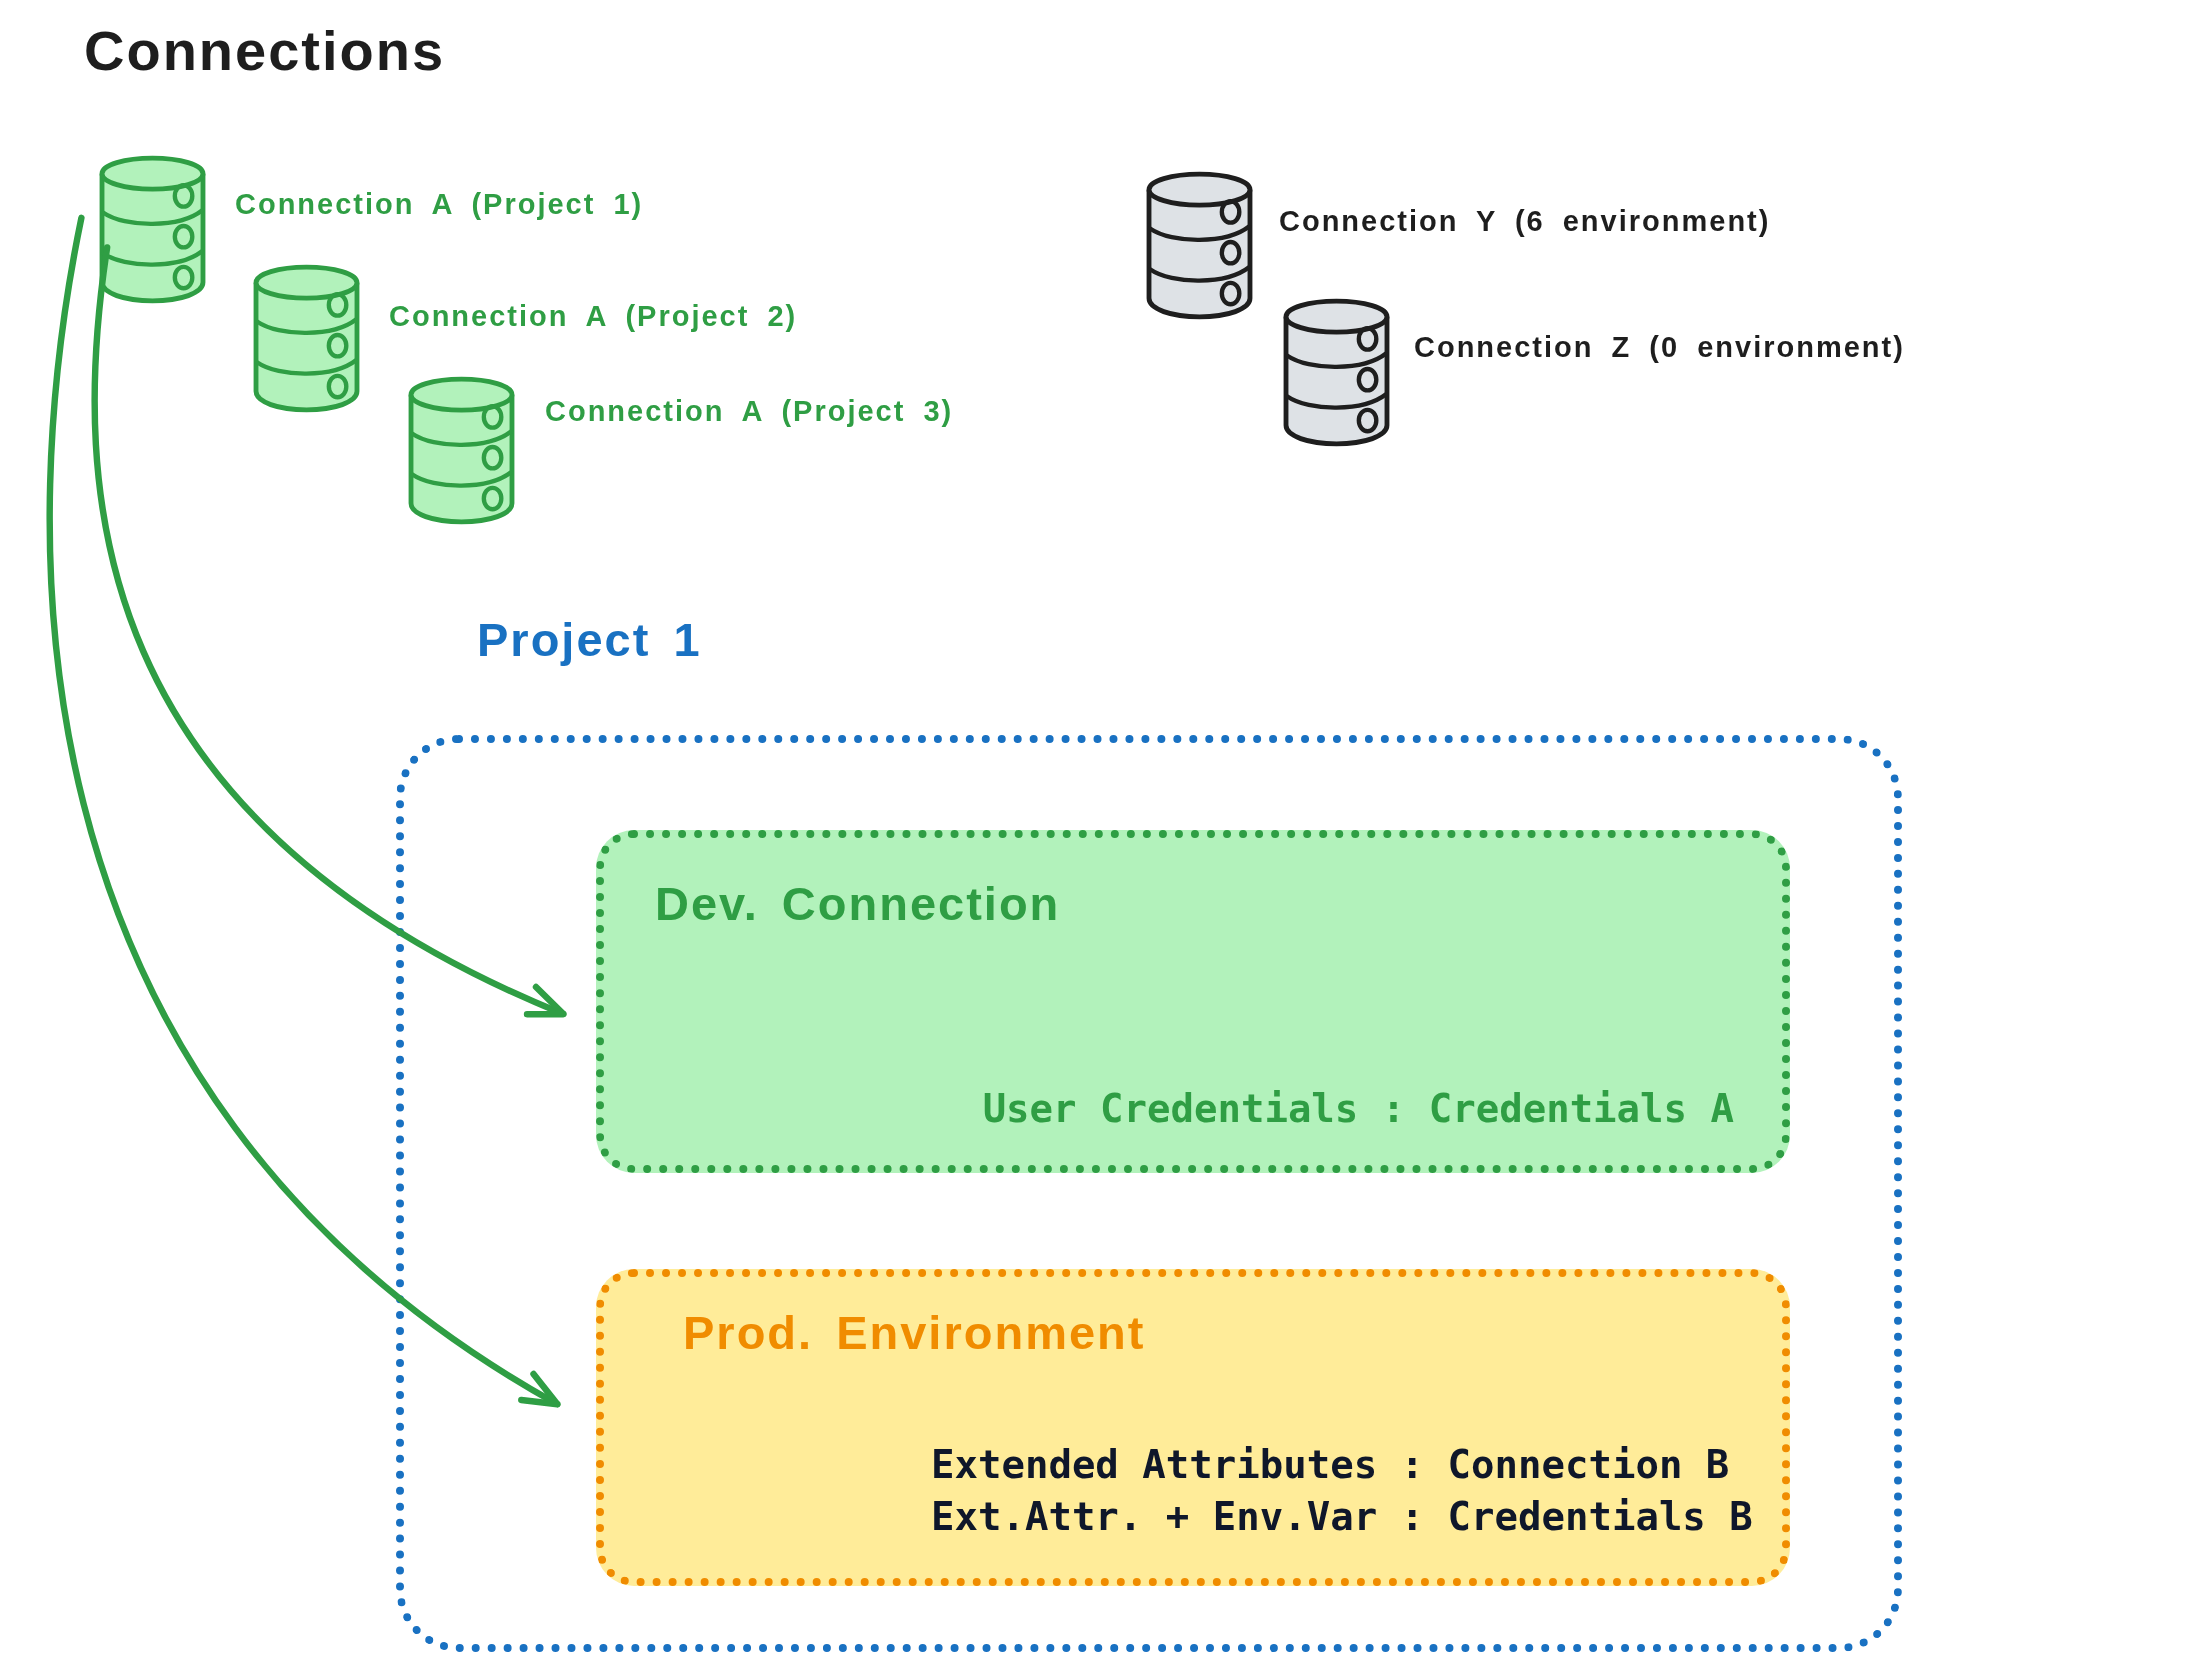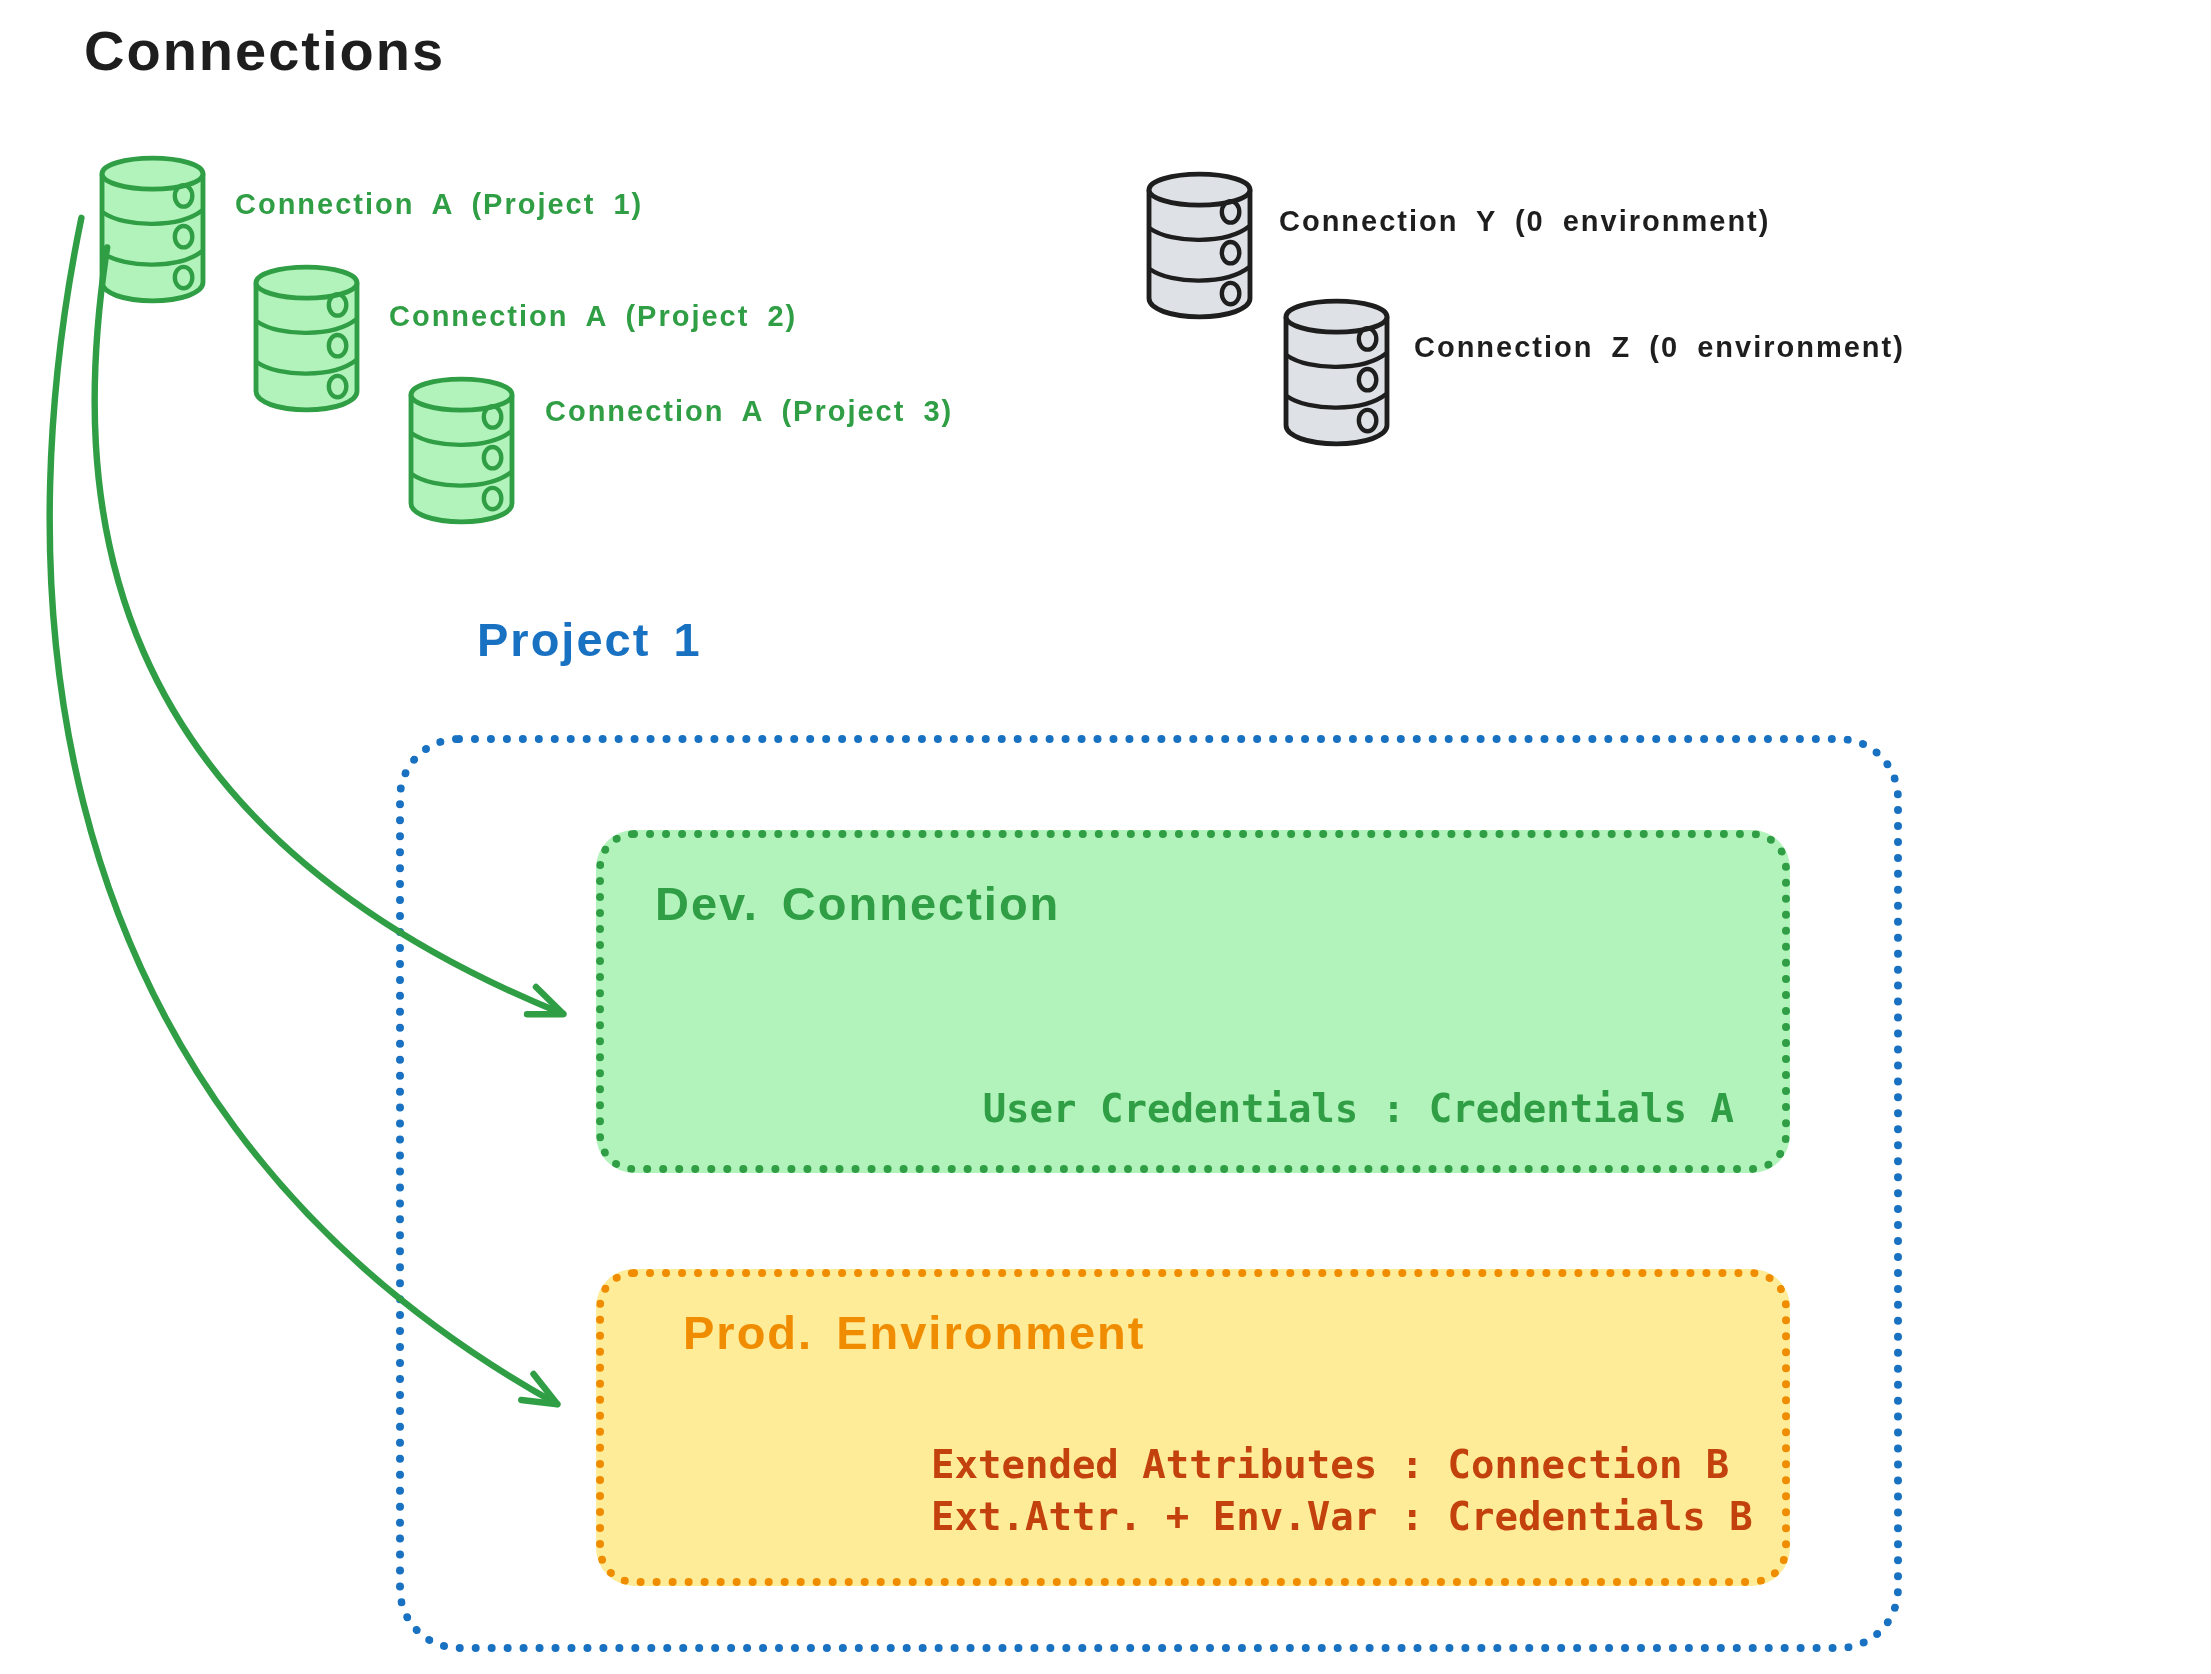--- a/index.html
+++ b/index.html
@@ -73,21 +73,21 @@
     font-weight: 600;
     font-size: 39px;
     letter-spacing: 0px;
   }
   .dev-mapping {
     right: 48px; bottom: 34px;
     color: #2f9e44;
   }
   .prod-mappings {
     left: 327px; top: 162px;
-    color: #c2410c;
+    color: #0f172a;
     line-height: 52px;
   }
 
   
   .db { position: absolute; }
   .db.green { color: #2f9e44; --db-fill: #b2f2bb; }
   .db.gray  { color: #1e1e1e; --db-fill: #dee2e6; }
 
   
   .arrows {
@@ -136,21 +136,21 @@
         </svg>
       <div class="abs hand conn-label green" style="left:545px; top:395px;text-align:center;">Connection A (Project 3)</div>
     </div>
   </div>
 
   <div>
     <div class="abs">
       <svg class="db gray" style="left:1141px; top:166px;" width="117" height="156" viewBox="0 0 118 158">
           <use href="#db-symbol"></use>
         </svg>
-      <div class="abs hand conn-label black" style="left:1279px; top:205px;">Connection Y (0 environment)</div>
+      <div class="abs hand conn-label black" style="left:1279px; top:205px;">Connection Y (6 environment)</div>
     </div>
     <div class="abs">
       <svg class="db gray" style="left:1278px; top:293px;" width="117" height="156" viewBox="0 0 118 158">
           <use href="#db-symbol"></use>
         </svg>
       <div class="abs hand conn-label black" style="left:1414px; top:331px;">Connection Z (0 environment)</div>
     </div>
   </div>
 
   <div class="abs hand project-title">Project 1</div>

